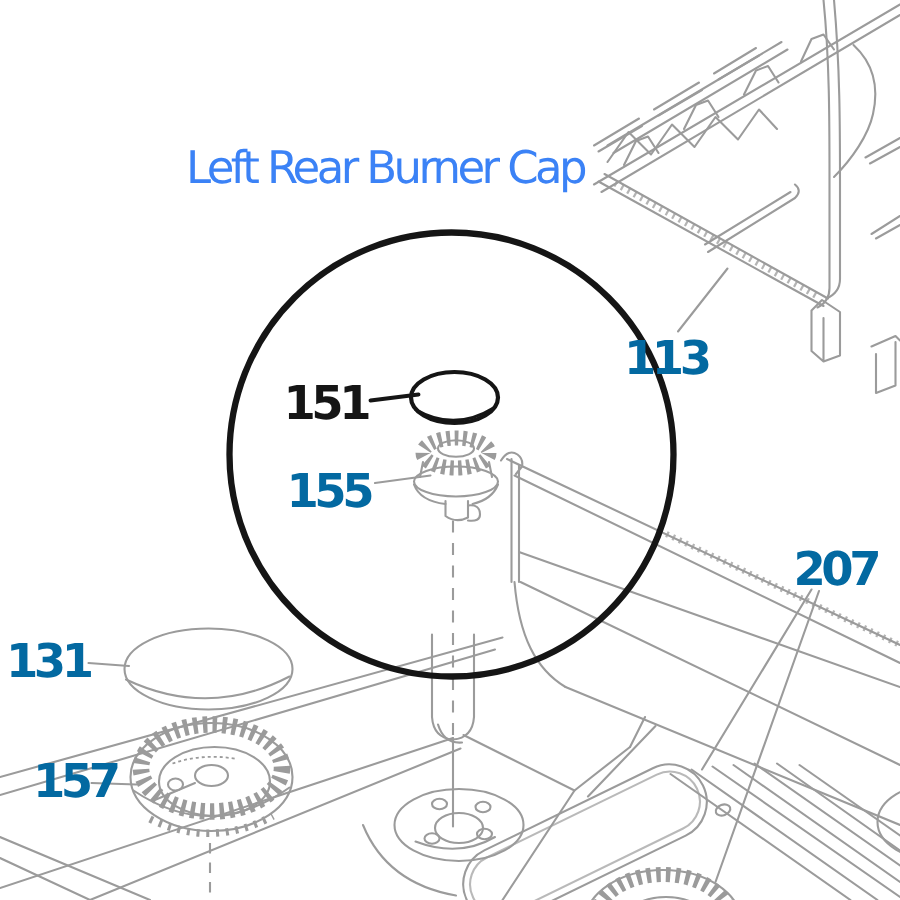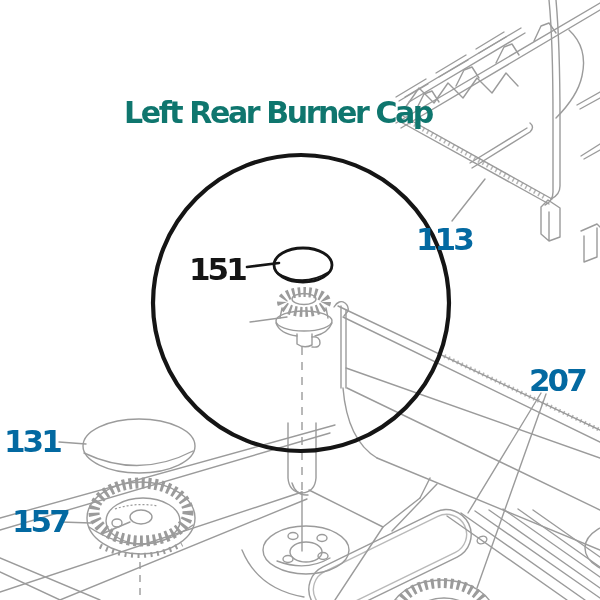--- a/index.html
+++ b/index.html
@@ -1,20 +1,20 @@
 <!DOCTYPE html>
 <html><head>
 <meta charset="utf-8">
 <style>
   html,body{margin:0;padding:0;background:#fff;}
   .stage{position:relative;width:600px;height:600px;background:#fff;overflow:hidden;
          font-family:"DejaVu Sans","Liberation Sans",sans-serif;}
   svg{position:absolute;left:0;top:0;}
-  .title{position:absolute;left:124px;top:98px;font-weight:bold;font-size:30px;
-         letter-spacing:-2.4px;color:#0f766e;line-height:1;white-space:nowrap;}
+  .title{position:absolute;left:124px;top:98px;font-weight:normal;font-size:30px;
+         letter-spacing:-2.4px;color:#3b82f6;line-height:1;white-space:nowrap;}
   .lbl{position:absolute;font-weight:bold;font-size:31px;letter-spacing:-3px;
        color:#0369a1;line-height:1;white-space:nowrap;cursor:pointer;}
   .lbl.em{color:#151515;}
   .g{stroke:#9b9b9b;fill:none;stroke-width:1.4;stroke-linecap:round;stroke-linejoin:round;}
   .gt{stroke:#9b9b9b;fill:none;stroke-linecap:butt;}
   .k{stroke:#151515;fill:none;stroke-linecap:round;}
 </style>
 </head>
 <body>
 
@@ -174,17 +174,18 @@
     <path d="M61,522 L91,523" class="g" stroke-width="2.4"></path>
     <path d="M452,221 L485,179" class="g" stroke-width="2.4"></path>
     <path d="M541,393 L468,513" class="g" stroke-width="2.4"></path>
     <path d="M546,394 L477,588" class="g" stroke-width="2.4"></path>
   </g>
 </svg>
 
   <div class="title">Left Rear Burner Cap</div>
 
   <div class="lbl em" style="left:189px;top:254px">151</div>
+  <div class="lbl" style="left:191px;top:313px">155</div>
   <div class="lbl" style="left:4px;top:426px">131</div>
-  <div class="lbl" style="left:12px;top:506px">157</div>
+  <div class="lbl" style="left:22px;top:506px">157</div>
   <div class="lbl" style="left:416px;top:224px">113</div>
   <div class="lbl" style="left:529px;top:365px">207</div>
 </div>
 
 </body></html>

